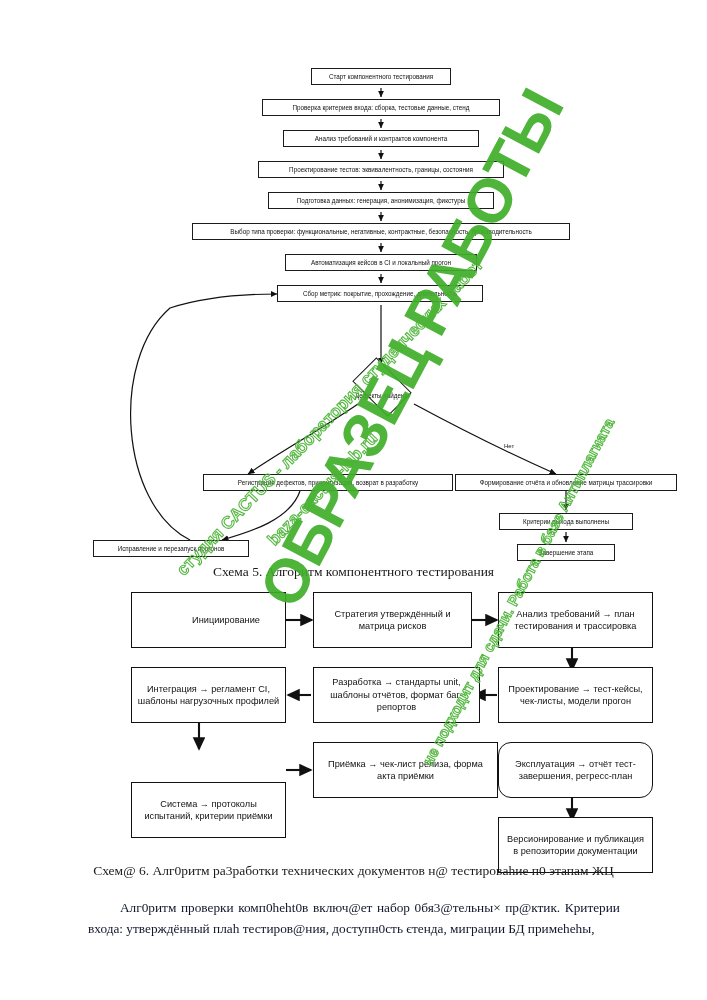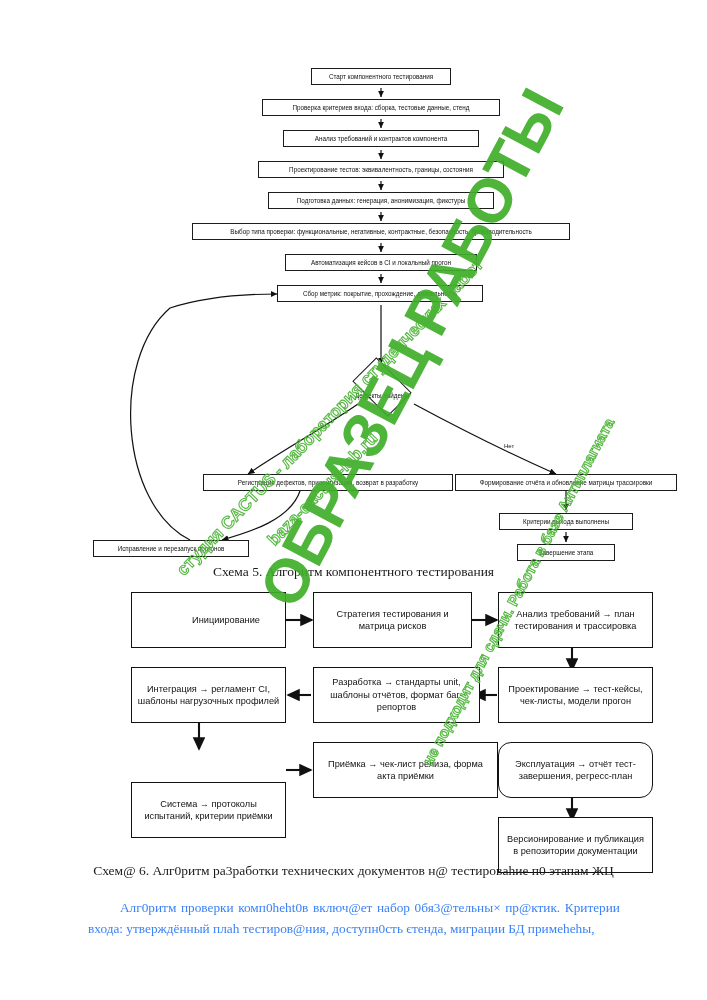--- a/index.html
+++ b/index.html
@@ -37,21 +37,21 @@
   }
 
   
   .caption{
     position:absolute;width:100%;text-align:center;
     font-family:"Liberation Serif",serif;font-size:13.5px;color:#1a1a1a;
   }
   .para{
     position:absolute;left:88px;width:532px;
     font-family:"Liberation Serif",serif;font-size:13.3px;line-height:21px;
-    text-align:justify;color:#3b82f6;
+    text-align:justify;color:#0f172a;
   }
   .para .ind{display:inline-block;width:32px;}
 
   
   .wm{position:absolute;left:0;top:0;width:707px;height:1000px;pointer-events:none;}
   .wm-big{
     position:absolute;font-family:"Liberation Sans",sans-serif;
     font-weight:bold;font-size:62px;letter-spacing:-1px;
     color:#3fae2a;opacity:.92;white-space:nowrap;
     transform-origin:left top;
@@ -147,21 +147,21 @@
           <path d="M497,695 L474,695"></path>
           <path d="M311,695 L288,695"></path>
           <path d="M199,723 L199,749"></path>
           <path d="M286,770 L311,770"></path>
           <path d="M472,770 L497,770"></path>
           <path d="M572,798 L572,820"></path>
         </g>
       </svg>
 
       <div class="node" style="left:131px;top:592px;width:155px;height:56px;padding-left:40px;">Инициирование</div>
-      <div class="node" style="left:313px;top:592px;width:159px;height:56px;">Стратегия тестирования и матрица рисков</div>
+      <div class="node" style="left:313px;top:592px;width:159px;height:56px;">Стратегия утверждённый и матрица рисков</div>
       <div class="node" style="left:498px;top:592px;width:155px;height:56px;">Анализ требований → план тестирования и трассировка</div>
 
       <div class="node" style="left:131px;top:667px;width:155px;height:56px;">Интеграция → регламент CI, шаблоны нагрузочных профилей</div>
       <div class="node" style="left:313px;top:667px;width:167px;height:56px;">Разработка → стандарты unit, шаблоны отчётов, формат баг-репортов</div>
       <div class="node" style="left:498px;top:667px;width:155px;height:56px;">Проектирование → тест-кейсы, чек-листы, модели прогон</div>
 
       <div class="node" style="left:131px;top:742px;width:155px;height:56px;margin-top:40px;">Система → протоколы испытаний, критерии приёмки</div>
       <div class="node" style="left:313px;top:742px;width:185px;height:56px;">Приёмка → чек-лист релиза, форма акта приёмки</div>
       <div class="node" style="left:498px;top:742px;width:155px;height:56px;border-radius:13px;">Эксплуатация → отчёт тест-завершения, регресс-план</div>
 

